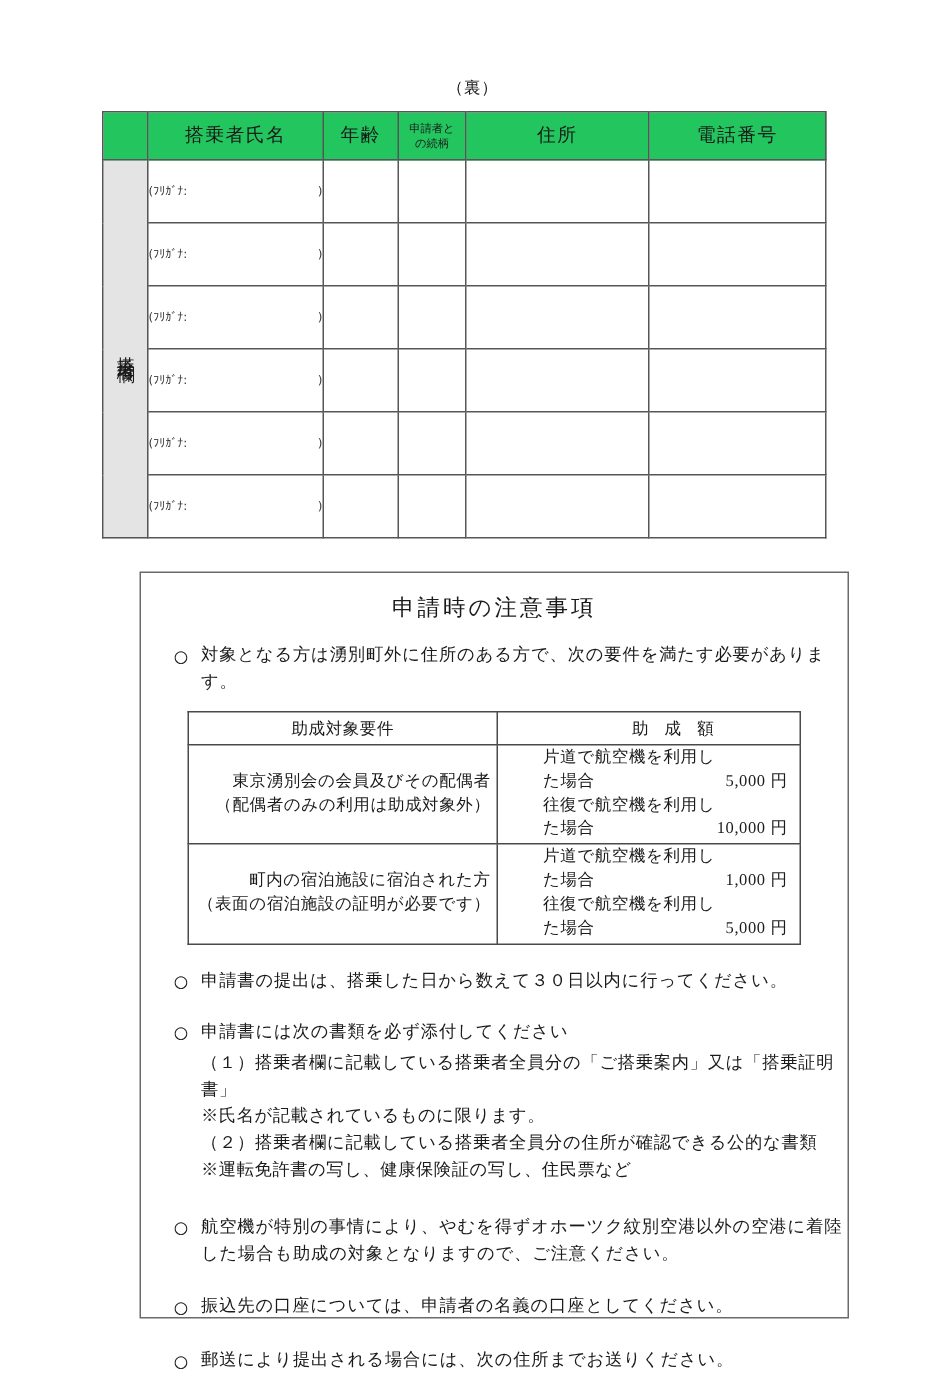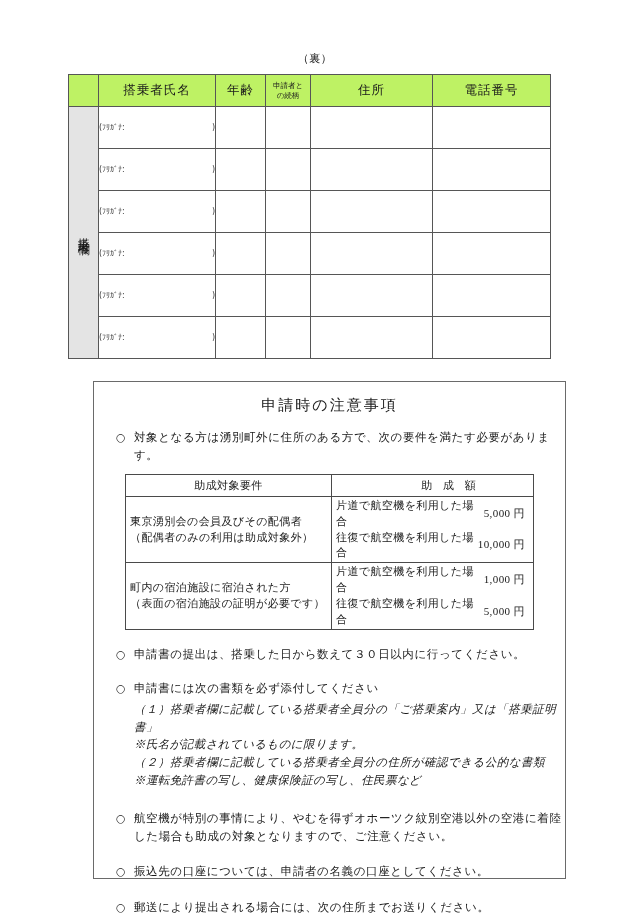--- a/index.html
+++ b/index.html
@@ -40,21 +40,21 @@
     table-layout: fixed;
   }
   table.passenger-table td,
   table.passenger-table th {
     border: 1px solid #565656;
     padding: 0;
     font-weight: normal;
     vertical-align: middle;
   }
   .ph-head td {
-    background: #bef264;
+    background: #22c55e;
     height: 29px;
     text-align: center;
     font-size: 12.5px;
     letter-spacing: 1px;
   }
   .ph-head td.relation-head {
     font-size: 7.5px;
     letter-spacing: 0;
     line-height: 1.25;
     padding: 1px 2px;
@@ -149,38 +149,38 @@
   }
   td.sub-head {
     text-align: center;
     height: 19px;
     letter-spacing: 1px;
   }
   td.sub-head.amount-head { letter-spacing: 4px; padding-left: 40px; }
   .amount-line {
     display: flex;
     justify-content: space-between;
-    align-items: center;
+    align-items: flex-end;
     line-height: 1.45;
+    margin-left: 26px;
   }
   .amount-line .label { letter-spacing: 0.4px; }
   .amount-line .value {
     font-family: "Liberation Serif", serif;
     white-space: nowrap;
     padding-right: 4px;
   }
-  .cond-line { line-height: 1.45; }
+  .cond-line { line-height: 1.45; text-align: right; }
 
   
   .sub-list {
     margin: 3px 0 0 40px;
     font-size: 11.5px;
     line-height: 1.55;
     letter-spacing: 0.5px;
-    font-style: italic;
   }
   .sub-note {
     letter-spacing: 0.4px;
   }
 </style>
 </head>
 <body>
 
 <div class="side-marker">（裏）</div>
 

